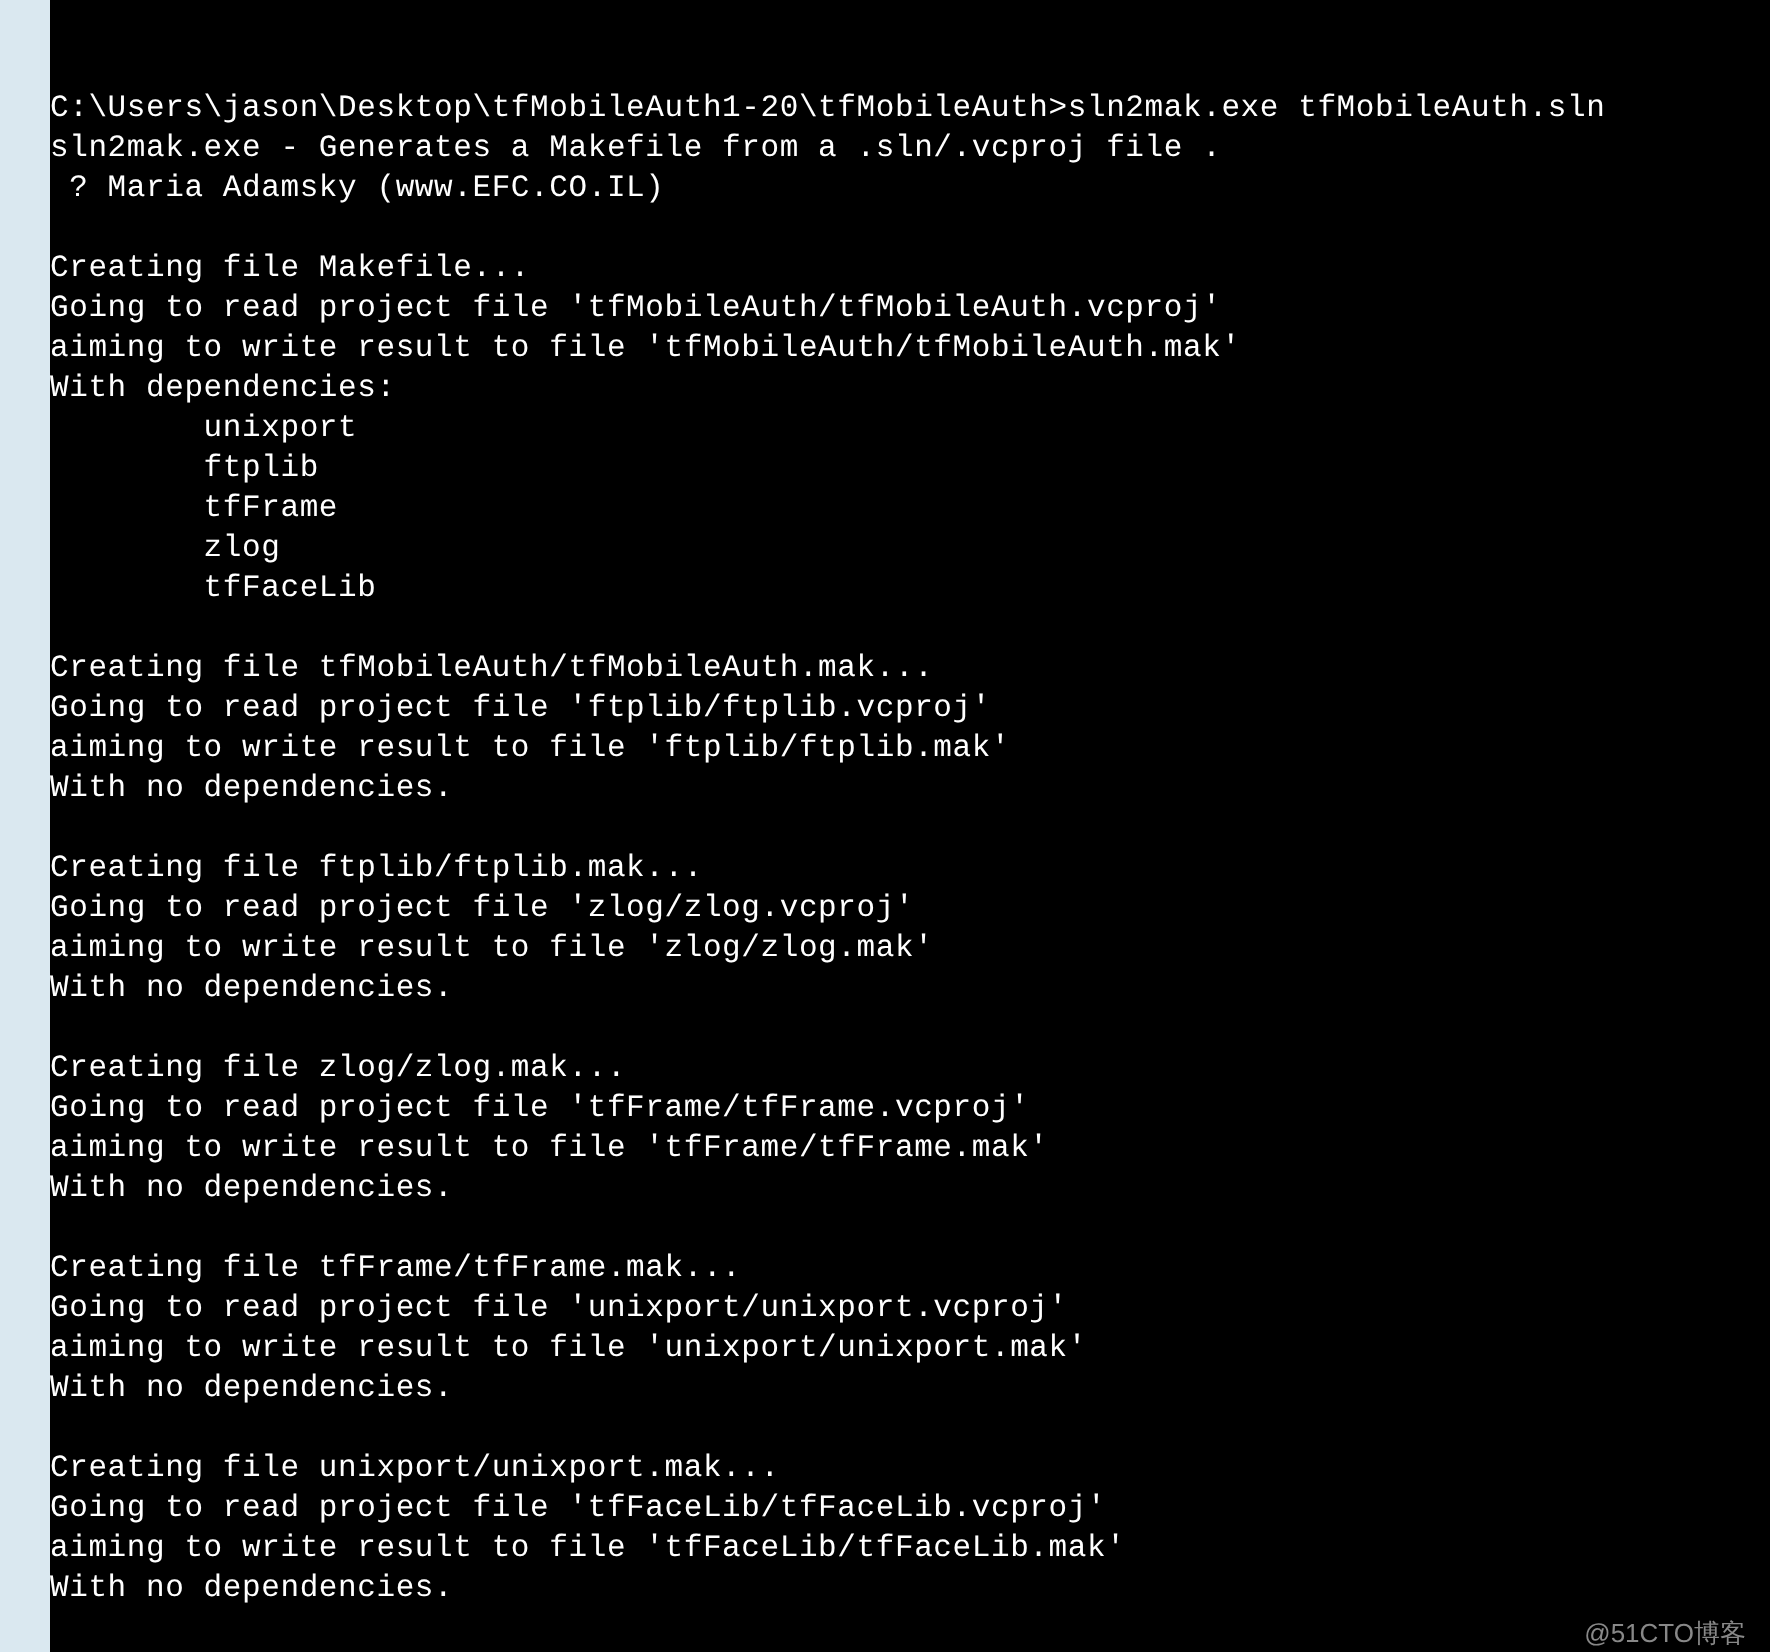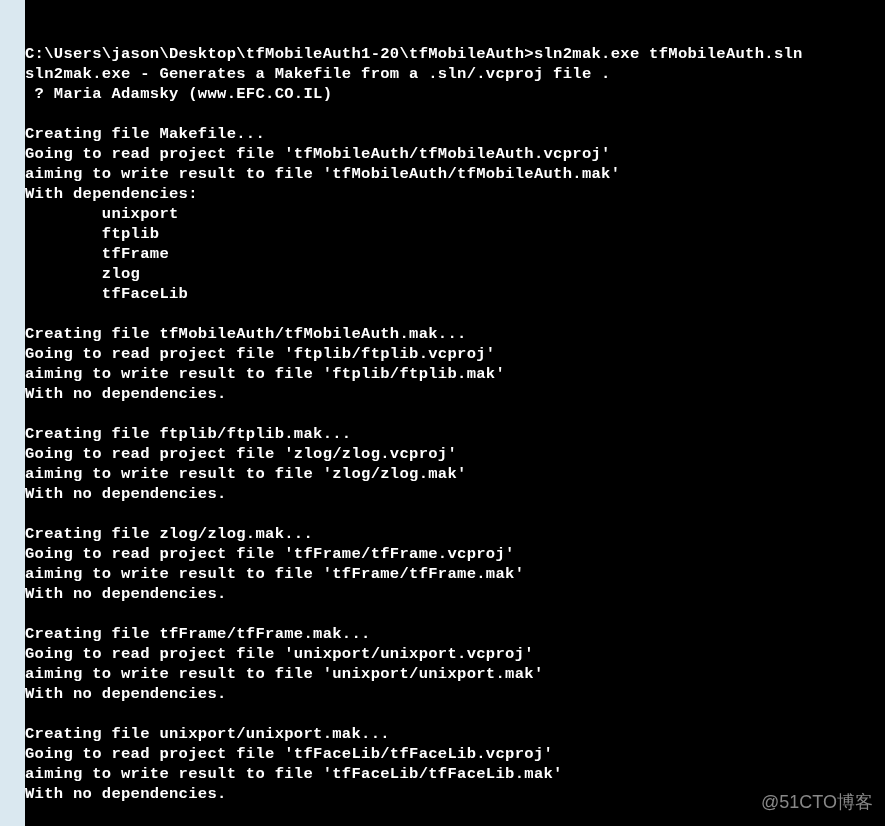--- a/index.html
+++ b/index.html
@@ -24,28 +24,27 @@
       padding: 4px 0 0 0;
       font-size: 15.5px;
       line-height: 20px;
       letter-spacing: 0.3px;
       white-space: pre;
       overflow: hidden;
     }
     .terminal-line {
       display: block;
       min-height: 20px;
-      font-weight: bold;
     }
     .watermark {
       position: absolute;
-      bottom: 12px;
+      bottom: 0;
       right: 12px;
       color: #888888;
-      font-size: 18px;
+      font-size: 13px;
       font-family: Arial, sans-serif;
     }
   </style>
 </head>
 <body>
 
 <div class="terminal">
   <div id="terminal-output"><span class="terminal-line">C:\Users\jason\Desktop\tfMobileAuth1-20\tfMobileAuth&gt;sln2mak.exe tfMobileAuth.sln</span><span class="terminal-line">sln2mak.exe - Generates a Makefile from a .sln/.vcproj file .</span><span class="terminal-line"> ? Maria Adamsky (www.EFC.CO.IL)</span><span class="terminal-line"></span><span class="terminal-line">Creating file Makefile...</span><span class="terminal-line">Going to read project file 'tfMobileAuth/tfMobileAuth.vcproj'</span><span class="terminal-line">aiming to write result to file 'tfMobileAuth/tfMobileAuth.mak'</span><span class="terminal-line">With dependencies:</span><span class="terminal-line">        unixport</span><span class="terminal-line">        ftplib</span><span class="terminal-line">        tfFrame</span><span class="terminal-line">        zlog</span><span class="terminal-line">        tfFaceLib</span><span class="terminal-line"></span><span class="terminal-line">Creating file tfMobileAuth/tfMobileAuth.mak...</span><span class="terminal-line">Going to read project file 'ftplib/ftplib.vcproj'</span><span class="terminal-line">aiming to write result to file 'ftplib/ftplib.mak'</span><span class="terminal-line">With no dependencies.</span><span class="terminal-line"></span><span class="terminal-line">Creating file ftplib/ftplib.mak...</span><span class="terminal-line">Going to read project file 'zlog/zlog.vcproj'</span><span class="terminal-line">aiming to write result to file 'zlog/zlog.mak'</span><span class="terminal-line">With no dependencies.</span><span class="terminal-line"></span><span class="terminal-line">Creating file zlog/zlog.mak...</span><span class="terminal-line">Going to read project file 'tfFrame/tfFrame.vcproj'</span><span class="terminal-line">aiming to write result to file 'tfFrame/tfFrame.mak'</span><span class="terminal-line">With no dependencies.</span><span class="terminal-line"></span><span class="terminal-line">Creating file tfFrame/tfFrame.mak...</span><span class="terminal-line">Going to read project file 'unixport/unixport.vcproj'</span><span class="terminal-line">aiming to write result to file 'unixport/unixport.mak'</span><span class="terminal-line">With no dependencies.</span><span class="terminal-line"></span><span class="terminal-line">Creating file unixport/unixport.mak...</span><span class="terminal-line">Going to read project file 'tfFaceLib/tfFaceLib.vcproj'</span><span class="terminal-line">aiming to write result to file 'tfFaceLib/tfFaceLib.mak'</span><span class="terminal-line">With no dependencies.</span><span class="terminal-line"></span><span class="terminal-line">Creating file tfFaceLib/tfFaceLib.mak...</span></div>
 </div>
 

